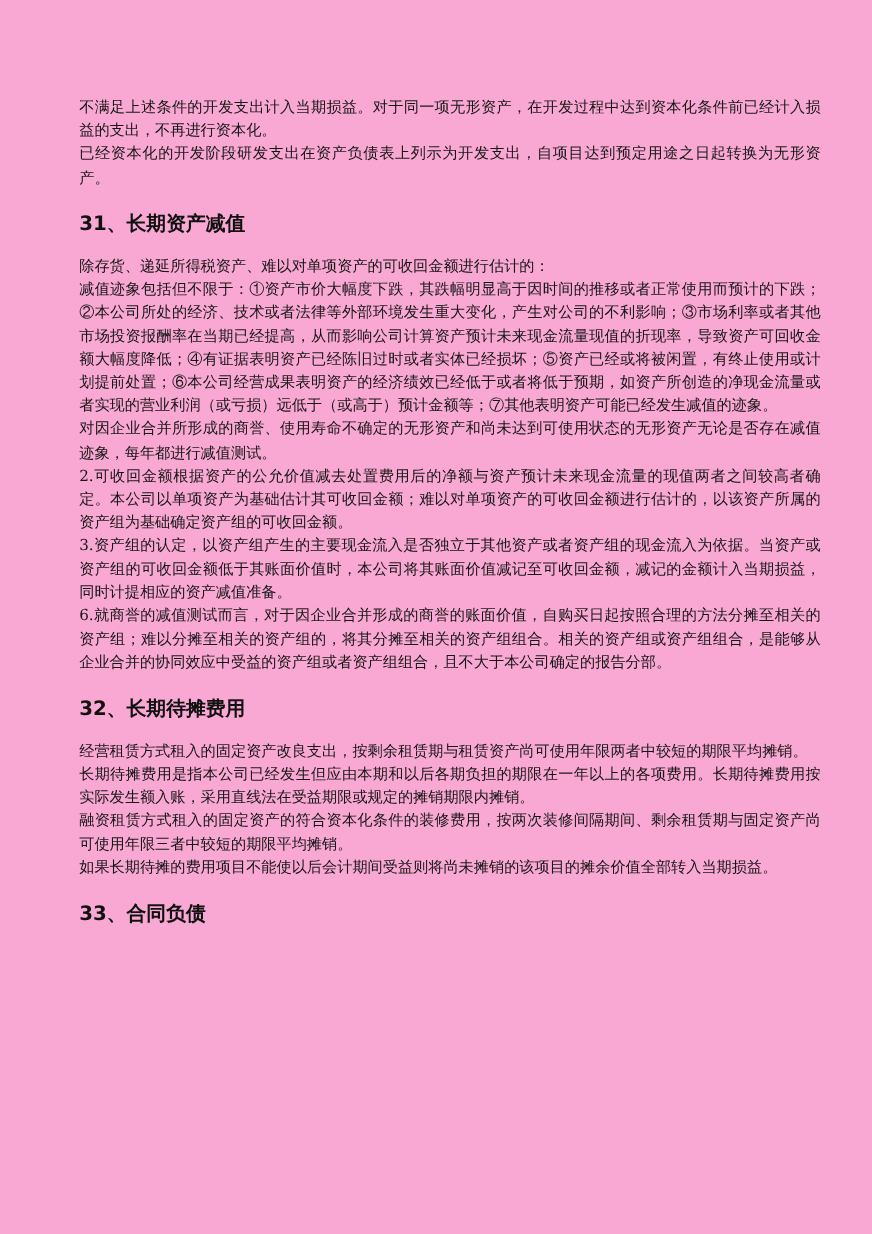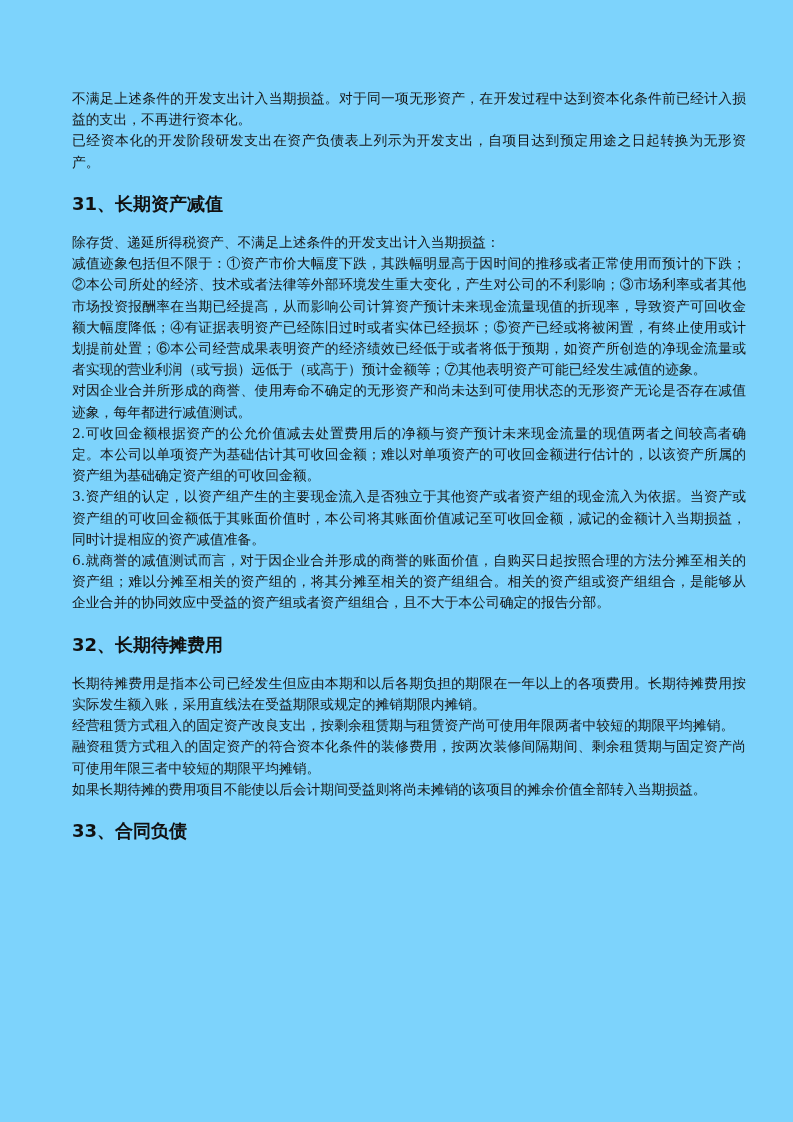--- a/index.html
+++ b/index.html
@@ -12,21 +12,21 @@
     height: 1122px;
     overflow: hidden;
     font-family: "DejaVu Serif", "Liberation Serif", serif;
     color: #161616;
   }
   .page {
     box-sizing: border-box;
     width: 793px;
     height: 1122px;
     padding: 88px 47px 40px 72px;
-    background: #7dd3fc;
+    background: #f9a8d4;
   }
   .para {
     margin: 0;
     font-size: 13.8px;
     line-height: 21.2px;
     text-align: justify;
     text-justify: inter-ideograph;
     word-break: break-all;
   }
   .section-heading {
@@ -40,28 +40,28 @@
 </style>
 </head>
 <body>
 
 <div class="page">
 
   <p class="para">不满足上述条件的开发支出计入当期损益。对于同一项无形资产，在开发过程中达到资本化条件前已经计入损益的支出，不再进行资本化。</p>
   <p class="para">已经资本化的开发阶段研发支出在资产负债表上列示为开发支出，自项目达到预定用途之日起转换为无形资产。</p>
 
   <h2 class="section-heading">31、长期资产减值</h2>
-  <p class="para">除存货、递延所得税资产、不满足上述条件的开发支出计入当期损益：</p>
+  <p class="para">除存货、递延所得税资产、难以对单项资产的可收回金额进行估计的：</p>
   <p class="para">减值迹象包括但不限于：①资产市价大幅度下跌，其跌幅明显高于因时间的推移或者正常使用而预计的下跌；②本公司所处的经济、技术或者法律等外部环境发生重大变化，产生对公司的不利影响；③市场利率或者其他市场投资报酬率在当期已经提高，从而影响公司计算资产预计未来现金流量现值的折现率，导致资产可回收金额大幅度降低；④有证据表明资产已经陈旧过时或者实体已经损坏；⑤资产已经或将被闲置，有终止使用或计划提前处置；⑥本公司经营成果表明资产的经济绩效已经低于或者将低于预期，如资产所创造的净现金流量或者实现的营业利润（或亏损）远低于（或高于）预计金额等；⑦其他表明资产可能已经发生减值的迹象。</p>
   <p class="para">对因企业合并所形成的商誉、使用寿命不确定的无形资产和尚未达到可使用状态的无形资产无论是否存在减值迹象，每年都进行减值测试。</p>
   <p class="para">2.可收回金额根据资产的公允价值减去处置费用后的净额与资产预计未来现金流量的现值两者之间较高者确定。本公司以单项资产为基础估计其可收回金额；难以对单项资产的可收回金额进行估计的，以该资产所属的资产组为基础确定资产组的可收回金额。</p>
   <p class="para">3.资产组的认定，以资产组产生的主要现金流入是否独立于其他资产或者资产组的现金流入为依据。当资产或资产组的可收回金额低于其账面价值时，本公司将其账面价值减记至可收回金额，减记的金额计入当期损益，同时计提相应的资产减值准备。</p>
   <p class="para">6.就商誉的减值测试而言，对于因企业合并形成的商誉的账面价值，自购买日起按照合理的方法分摊至相关的资产组；难以分摊至相关的资产组的，将其分摊至相关的资产组组合。相关的资产组或资产组组合，是能够从企业合并的协同效应中受益的资产组或者资产组组合，且不大于本公司确定的报告分部。</p>
 
   <h2 class="section-heading">32、长期待摊费用</h2>
+  <p class="para">经营租赁方式租入的固定资产改良支出，按剩余租赁期与租赁资产尚可使用年限两者中较短的期限平均摊销。</p>
   <p class="para">长期待摊费用是指本公司已经发生但应由本期和以后各期负担的期限在一年以上的各项费用。长期待摊费用按实际发生额入账，采用直线法在受益期限或规定的摊销期限内摊销。</p>
-  <p class="para">经营租赁方式租入的固定资产改良支出，按剩余租赁期与租赁资产尚可使用年限两者中较短的期限平均摊销。</p>
   <p class="para">融资租赁方式租入的固定资产的符合资本化条件的装修费用，按两次装修间隔期间、剩余租赁期与固定资产尚可使用年限三者中较短的期限平均摊销。</p>
   <p class="para">如果长期待摊的费用项目不能使以后会计期间受益则将尚未摊销的该项目的摊余价值全部转入当期损益。</p>
 
   <h2 class="section-heading">33、合同负债</h2>
 
 </div>
 
 </body></html>

